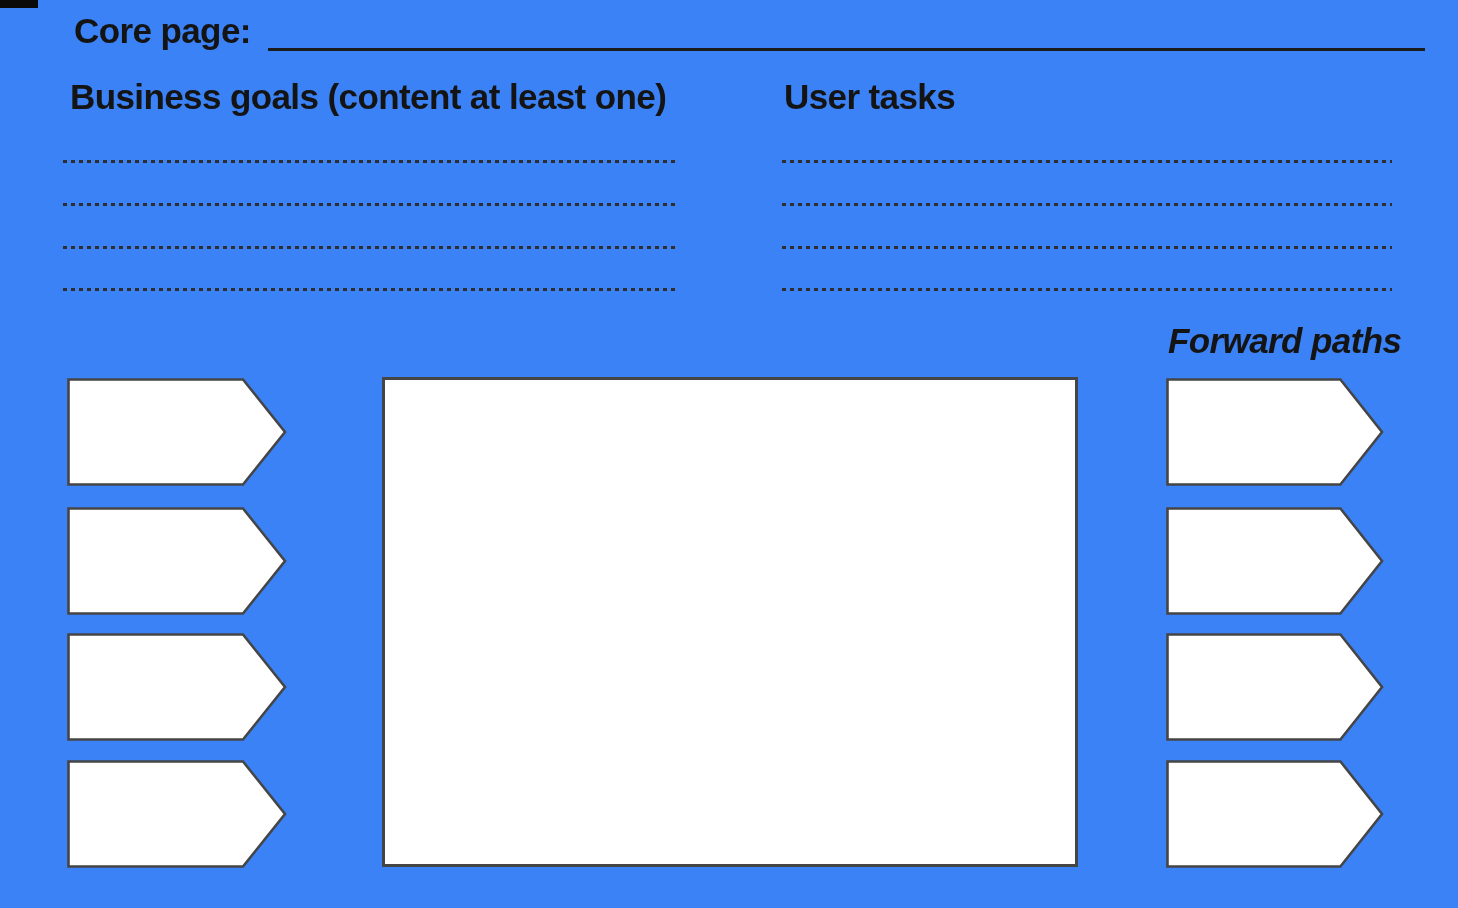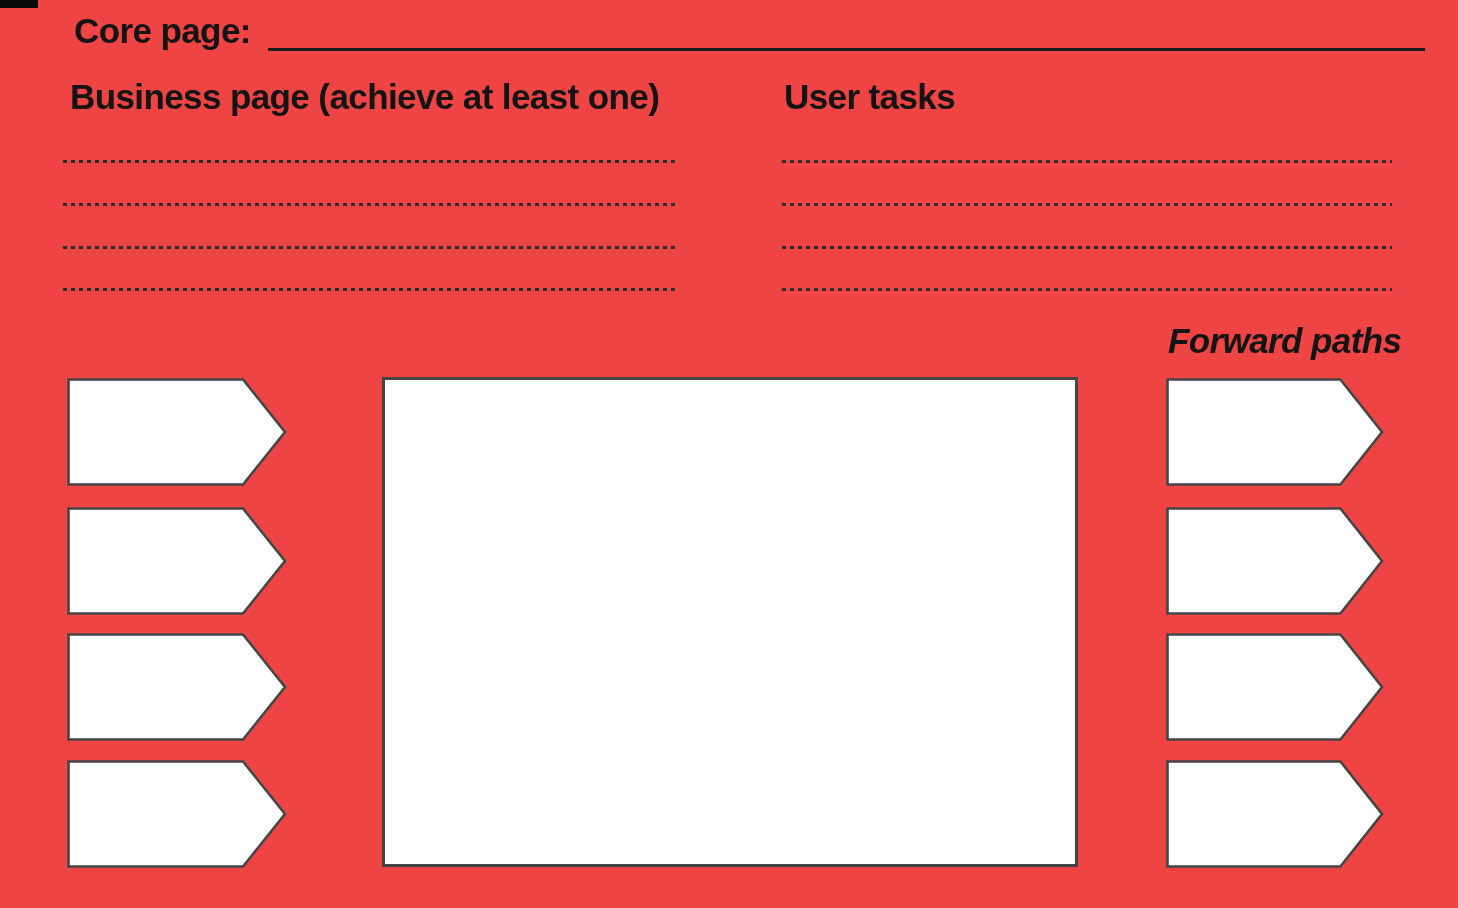--- a/index.html
+++ b/index.html
@@ -4,21 +4,21 @@
 <style>
   html, body {
     margin: 0;
     padding: 0;
     background: #ffffff;
   }
   .page {
     position: relative;
     width: 1458px;
     height: 908px;
-    background: #ef4444;
+    background: #3b82f6;
     font-family: "Liberation Sans", sans-serif;
     color: #141414;
     overflow: hidden;
   }
   .crop-mark {
     position: absolute;
     left: 0;
     top: 0;
     width: 38px;
     height: 8px;
@@ -105,21 +105,21 @@
 </head>
 <body>
 
 <div class="page">
 
   <div class="crop-mark"></div>
 
   <div class="heading header-label">Core page:</div>
   <div class="header-fill-line"></div>
 
-  <div class="heading goals-heading">Business page (achieve at least one)</div>
+  <div class="heading goals-heading">Business goals (content at least one)</div>
   <div class="heading tasks-heading">User tasks</div>
 
   <div class="dotline col-left row-1"></div>
   <div class="dotline col-left row-2"></div>
   <div class="dotline col-left row-3"></div>
   <div class="dotline col-left row-4"></div>
 
   <div class="dotline col-right row-1"></div>
   <div class="dotline col-right row-2"></div>
   <div class="dotline col-right row-3"></div>

